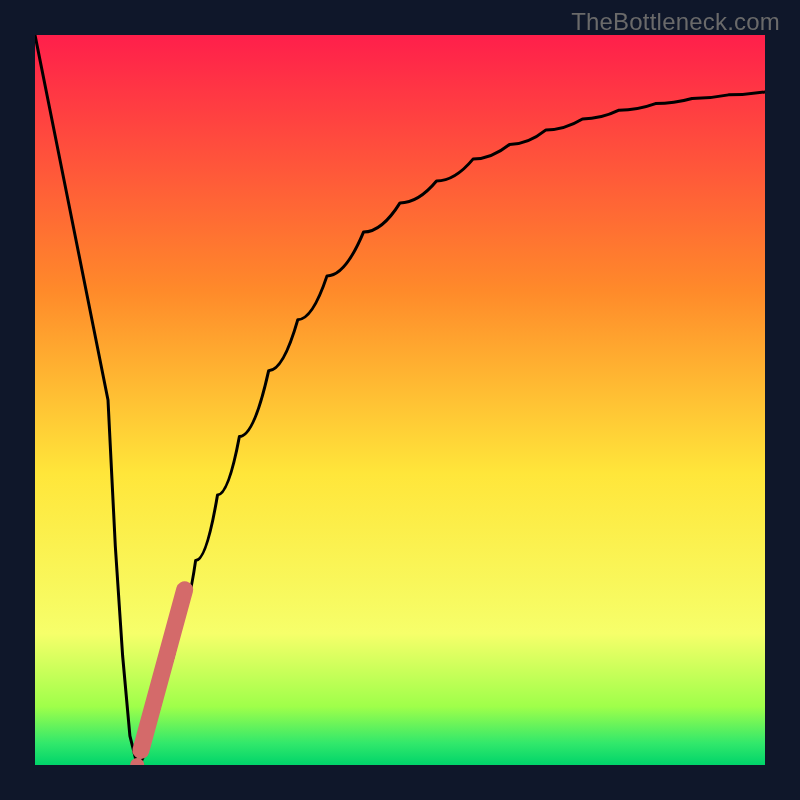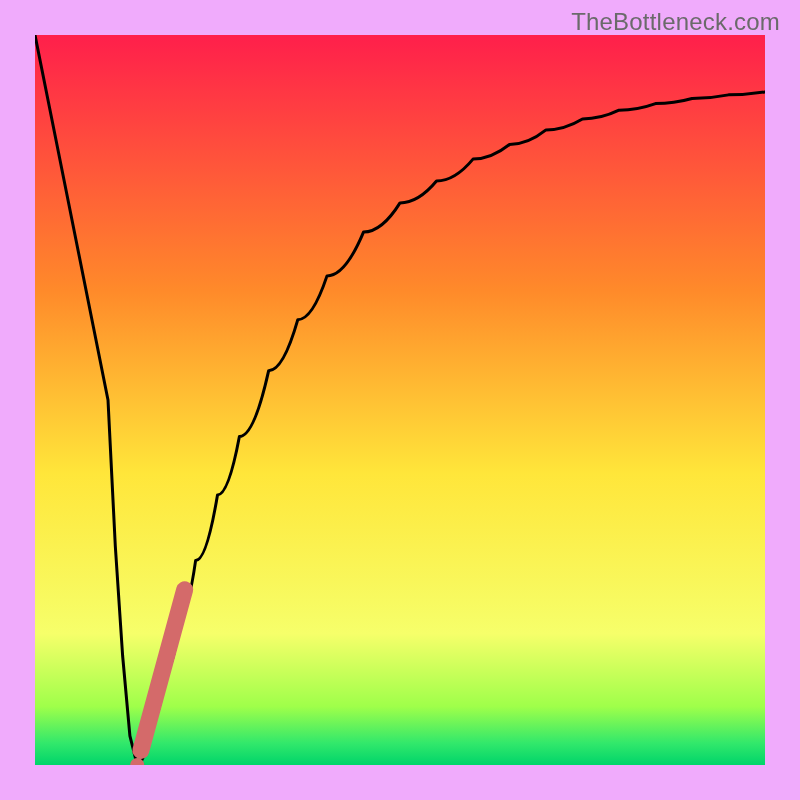--- a/index.html
+++ b/index.html
@@ -10,21 +10,21 @@
     overflow: hidden;
     background: #000;
     font-family: Arial, Helvetica, sans-serif;
   }
   .frame {
     position: absolute;
     left: 0;
     top: 0;
     width: 800px;
     height: 800px;
-    background: #f0abfc;
+    background: #0f172a;
   }
   .plot {
     position: absolute;
     left: 35px;
     top: 35px;
     width: 730px;
     height: 730px;
     overflow: hidden;
   }
   .watermark {

